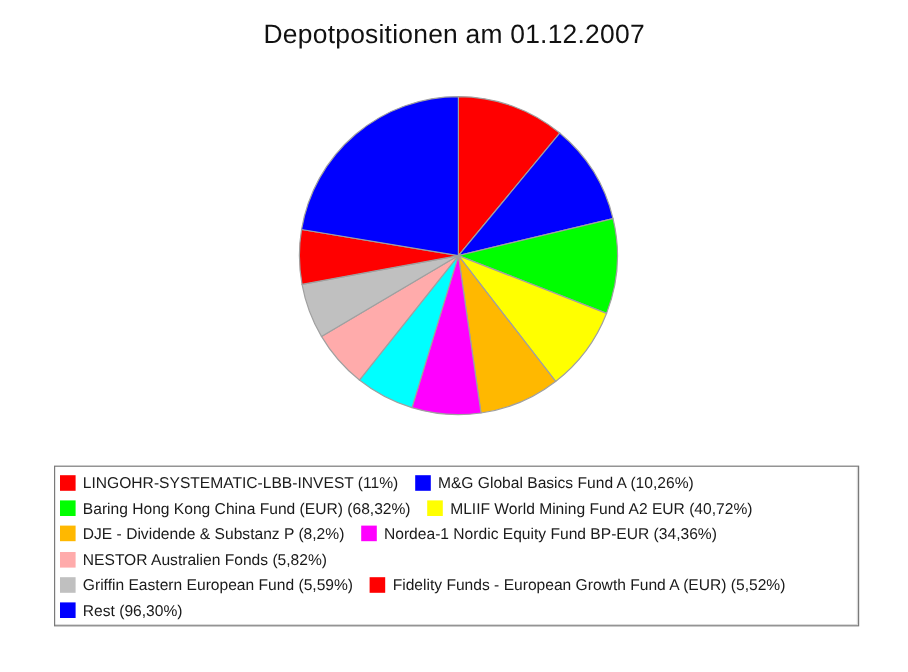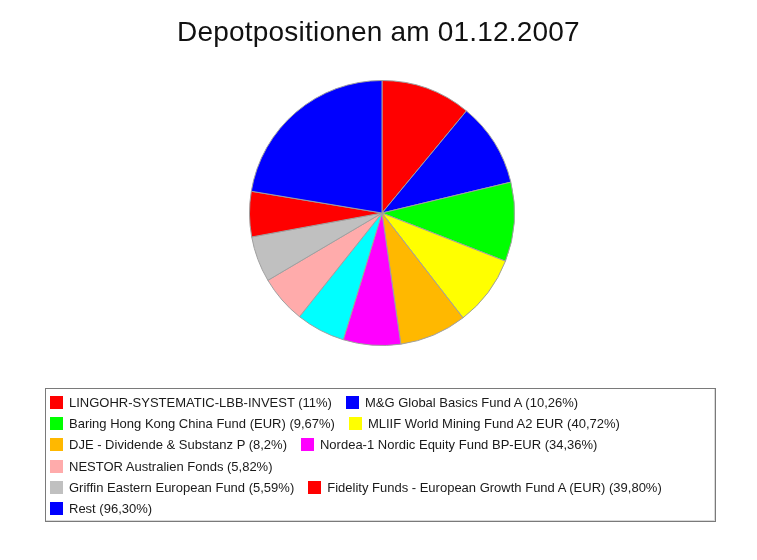--- a/index.html
+++ b/index.html
@@ -8,21 +8,21 @@
     background: #ffffff;
     position: relative;
     overflow: hidden;
     font-family: "Liberation Sans", "DejaVu Sans", sans-serif;
   }
   .chart-title {
     position: absolute;
     top: 16px; left: 0;
     width: 757px;
     text-align: center;
-    font-size: 28px;
+    font-size: 22px;
     color: #111111;
     letter-spacing: 0.2px;
   }
   .pie-wrap {
     position: absolute;
     left: 248px; top: 79px;
     width: 268px; height: 268px;
   }
   .pie-wrap svg path {
     stroke: #a0a0a0;
@@ -92,21 +92,21 @@
         <span class="legend-label">LINGOHR-SYSTEMATIC-LBB-INVEST (11%)</span>
       </span>
       <span class="legend-item">
         <span class="swatch" style="background: rgb(0, 0, 255);"></span>
         <span class="legend-label">M&amp;G Global Basics Fund A (10,26%)</span>
       </span>
     </div>
     <div class="legend-row">
       <span class="legend-item">
         <span class="swatch" style="background: rgb(0, 255, 0);"></span>
-        <span class="legend-label">Baring Hong Kong China Fund (EUR) (9,67%)</span>
+        <span class="legend-label">Baring Hong Kong China Fund (EUR) (68,32%)</span>
       </span>
       <span class="legend-item">
         <span class="swatch" style="background: rgb(255, 255, 0);"></span>
         <span class="legend-label">MLIIF World Mining Fund A2 EUR (40,72%)</span>
       </span>
     </div>
     <div class="legend-row">
       <span class="legend-item">
         <span class="swatch" style="background: rgb(255, 184, 0);"></span>
         <span class="legend-label">DJE - Dividende &amp; Substanz P (8,2%)</span>
@@ -122,21 +122,21 @@
         <span class="legend-label">NESTOR Australien Fonds (5,82%)</span>
       </span>
     </div>
     <div class="legend-row">
       <span class="legend-item">
         <span class="swatch" style="background: rgb(192, 192, 192);"></span>
         <span class="legend-label">Griffin Eastern European Fund (5,59%)</span>
       </span>
       <span class="legend-item">
         <span class="swatch" style="background: rgb(255, 0, 0);"></span>
-        <span class="legend-label">Fidelity Funds - European Growth Fund A (EUR) (39,80%)</span>
+        <span class="legend-label">Fidelity Funds - European Growth Fund A (EUR) (5,52%)</span>
       </span>
     </div>
     <div class="legend-row">
       <span class="legend-item">
         <span class="swatch" style="background: rgb(0, 0, 255);"></span>
         <span class="legend-label">Rest (96,30%)</span>
       </span>
     </div>
   </div>
 

